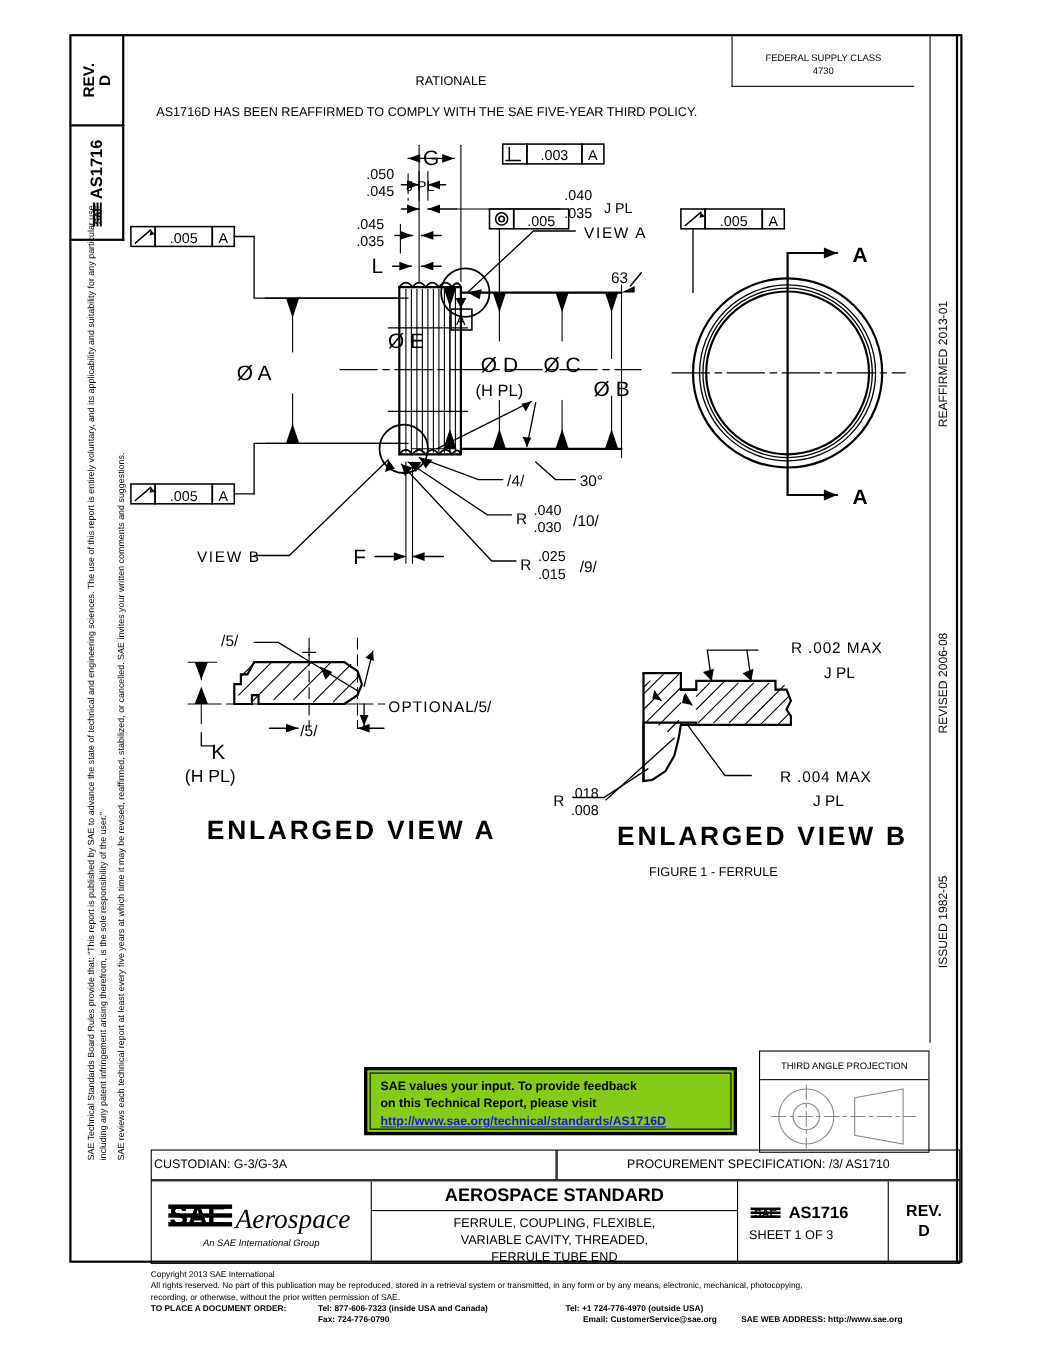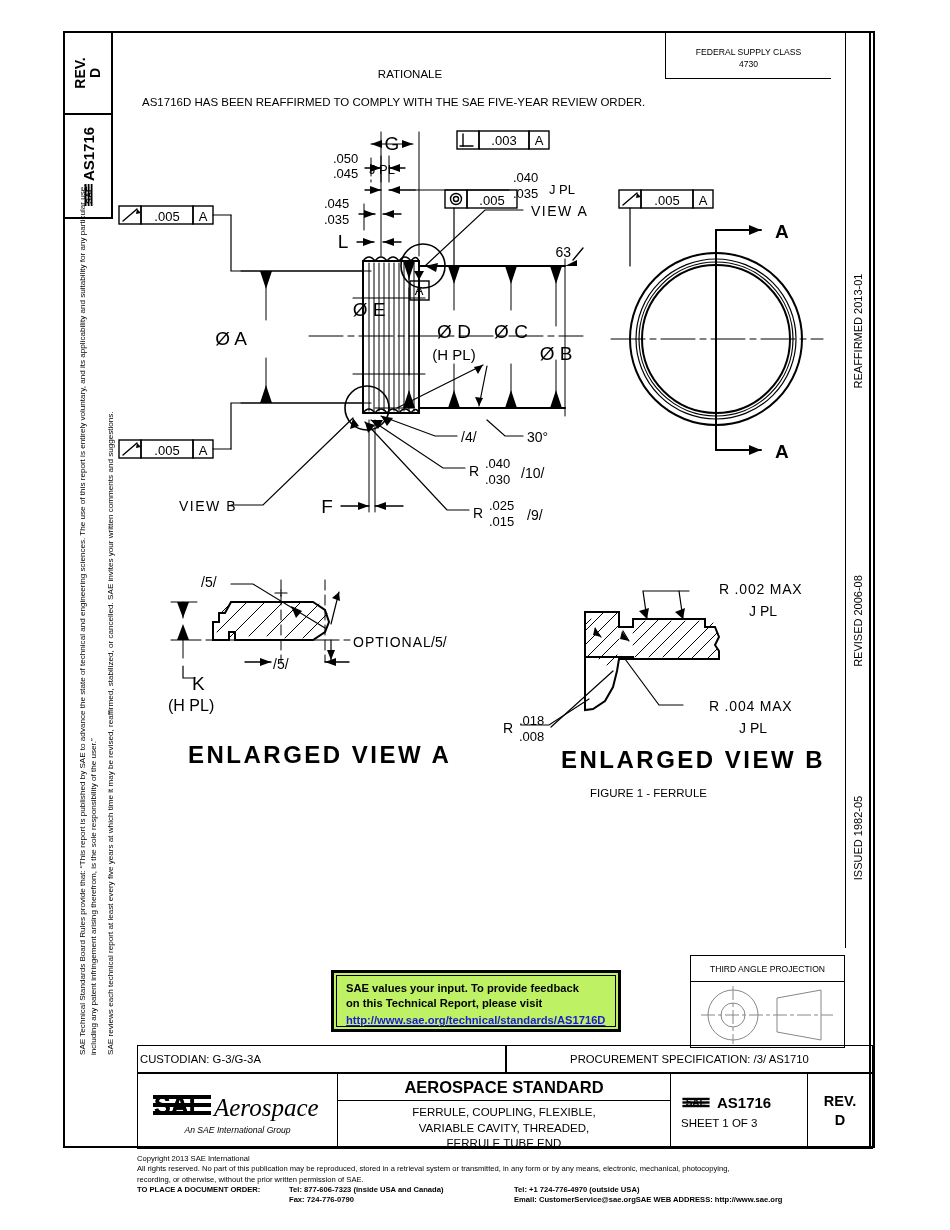--- a/index.html
+++ b/index.html
@@ -34,21 +34,21 @@
 
   
   .dates{position:absolute;left:845px;top:31px;width:28px;height:917px;border-left:1.5px solid #000;box-sizing:border-box;}
   .dlab{position:absolute;left:-2px;width:280px;height:28px;transform:rotate(-90deg);transform-origin:0 0;
         display:flex;align-items:center;justify-content:center;font-size:11px;}
   .d1{top:440px;}
   .d2{top:730px;}
   .d3{top:947px;}
 
   
-  .fb-outer{position:absolute;left:331px;top:970px;width:290px;height:62px;border:3px solid #000;box-sizing:border-box;background:#bef264;}
+  .fb-outer{position:absolute;left:331px;top:970px;width:339px;height:62px;border:3px solid #000;box-sizing:border-box;background:#84cc16;}
   .fb-inner{position:absolute;left:2px;top:2px;right:2px;bottom:2px;border:1px solid #000;box-sizing:border-box;padding:5px 0 0 9px;}
   .fb-line{font-size:11.2px;font-weight:bold;line-height:14.5px;}
   .fb-url{font-size:11.2px;font-weight:bold;color:#1a1ad0;text-decoration:underline;line-height:15px;display:inline-block;}
 
   .tap{position:absolute;left:690px;top:955px;width:155px;height:93px;border:1.5px solid #000;box-sizing:border-box;}
   .tap-t{height:25px;border-bottom:1.5px solid #000;display:flex;align-items:center;justify-content:center;font-size:8.6px;}
 
   .cust{position:absolute;left:137px;top:1045px;width:369px;height:28px;border:1.5px solid #000;box-sizing:border-box;
         display:flex;align-items:center;padding-left:2px;font-size:11.3px;}
   .proc{position:absolute;left:506px;top:1045px;width:367px;height:28px;border:1.5px solid #000;box-sizing:border-box;
@@ -109,21 +109,21 @@
 
   <div class="legal legal1">SAE Technical Standards Board Rules provide that: “This report is published by SAE to advance the state of technical and engineering sciences. The use of this report is entirely voluntary, and its applicability and suitability for any particular use, including any patent infringement arising therefrom, is the sole responsibility of the user.”</div>
   <div class="legal legal2">SAE reviews each technical report at least every five years at which time it may be revised, reaffirmed, stabilized, or cancelled. SAE invites your written comments and suggestions.</div>
 
   <div class="fsc">
     <div>FEDERAL SUPPLY CLASS</div>
     <div>4730</div>
   </div>
 
   <div class="rationale">RATIONALE</div>
-  <div class="rat-body">AS1716D HAS BEEN REAFFIRMED TO COMPLY WITH THE SAE FIVE-YEAR REVIEW ORDER.</div>
+  <div class="rat-body">AS1716D HAS BEEN REAFFIRMED TO COMPLY WITH THE SAE FIVE-YEAR THIRD POLICY.</div>
 
   <div class="dates">
     <div class="dlab d1">REAFFIRMED 2013-01</div>
     <div class="dlab d2">REVISED 2006-08</div>
     <div class="dlab d3">ISSUED 1982-05</div>
   </div>
 
   <svg class="dwg" viewBox="0 0 732 700">
     <g fill="none" stroke="#000" stroke-width="1.4" stroke-linecap="round">
 
@@ -544,20 +544,20 @@
     <div>All rights reserved. No part of this publication may be reproduced, stored in a retrieval system or transmitted, in any form or by any means, electronic, mechanical, photocopying,</div>
     <div>recording, or otherwise, without the prior written permission of SAE.</div>
     <div class="copy-grid">
       <div class="cg1">TO PLACE A DOCUMENT ORDER:</div>
       <div class="cg2">Tel: 877-606-7323 (inside USA and Canada)</div>
       <div class="cg3">Tel: +1 724-776-4970 (outside USA)</div>
     </div>
     <div class="copy-grid">
       <div class="cg1">&nbsp;</div>
       <div class="cg2">Fax: 724-776-0790</div>
-      <div class="cg3" style="display:flex;">
+      <div class="cg3" style="display:flex;gap:22px;margin-left:16px;">
         <span>Email: CustomerService@sae.org</span>
         <span>SAE WEB ADDRESS: http://www.sae.org</span>
       </div>
     </div>
   </div>
 
 </div>
 
 </body></html>

